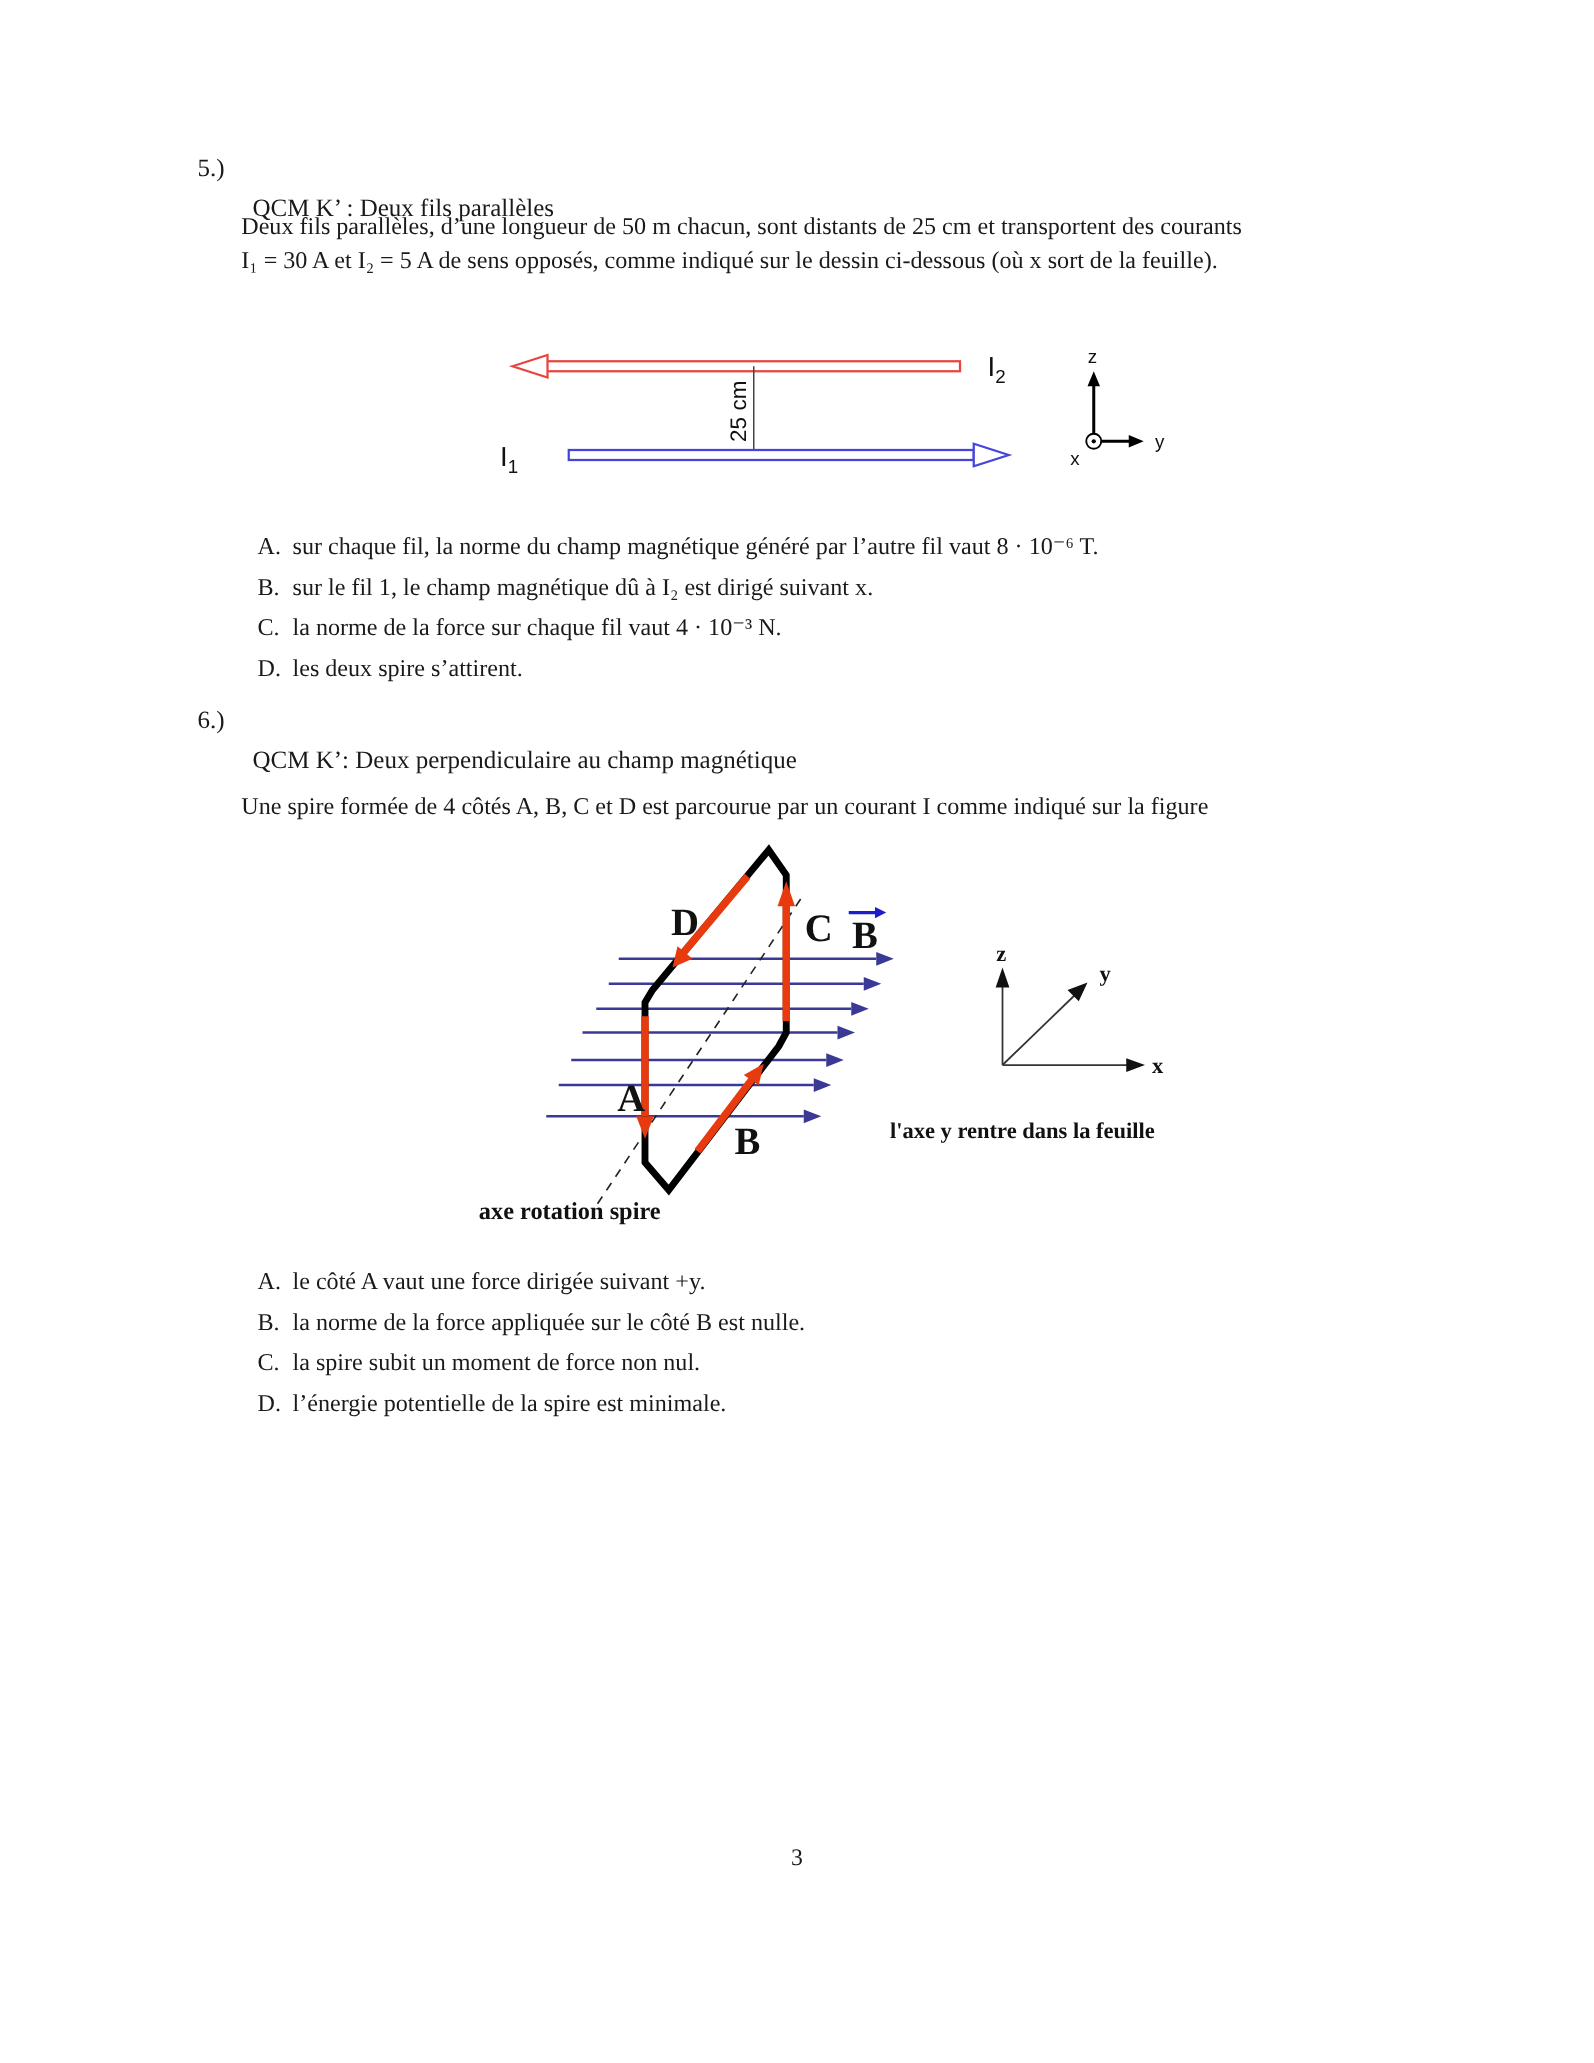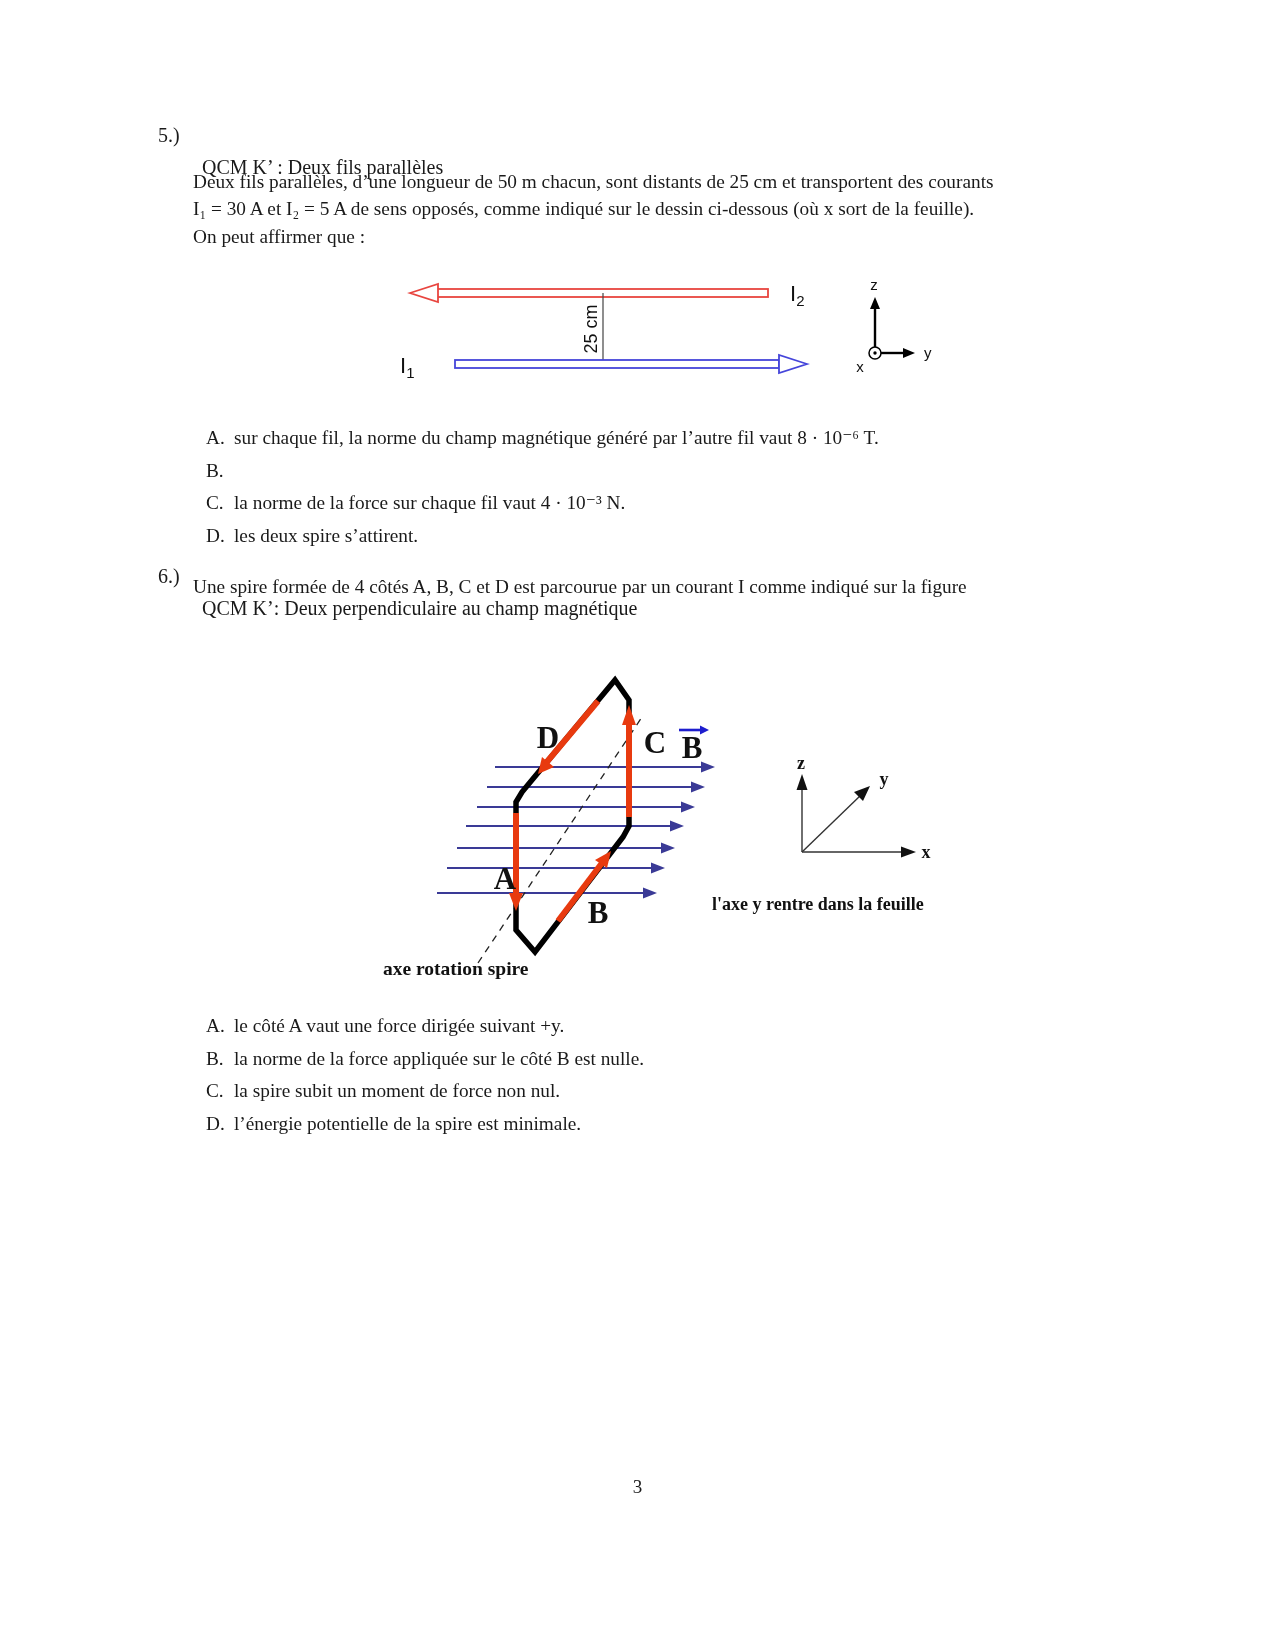--- a/index.html
+++ b/index.html
@@ -27,21 +27,20 @@
 <div class="page">
 
   <div class="abs qheader" style="left:158px;top:124px;">
     <span class="qnum">5.)</span>
     <span class="qtitle">QCM K’ : Deux fils parallèles</span>
   </div>
 
   <div class="abs para" style="left:193px;top:168px;">
     <div>Deux fils parallèles, d’une longueur de 50 m chacun, sont distants de 25 cm et transportent des courants</div>
     <div>I₁ = 30 A et I₂ = 5 A de sens opposés, comme indiqué sur le dessin ci-dessous (où x sort de la feuille).</div>
-    <div>On peut affirmer que :</div>
   </div>
 
   <svg class="abs" style="left:380px;top:253px;" width="560" height="130" viewBox="0 0 560 130">
 
     <rect x="57" y="36" width="331" height="8" fill="#ffffff" stroke="#e8453f" stroke-width="1.8"></rect>
     <path d="M 30,40 L 58,31 L 58,49 Z" fill="#ffffff" stroke="#e8453f" stroke-width="1.8"></path>
     <text class="sansT" x="410" y="48" font-size="22"><tspan>I</tspan><tspan dy="5" font-size="15">2</tspan></text>
 
     <line x1="223" y1="40" x2="223" y2="111" stroke="#444444" stroke-width="1.2"></line>
     <text class="sansT" x="217" y="76" font-size="18" text-anchor="middle" transform="rotate(-90 217 76)">25 cm</text>
@@ -63,37 +62,38 @@
     </g>
   </svg>
 
   <div class="abs opts" style="left:206px;top:428px;">
     <div class="opt">
       <span class="olabel">A.</span>
       <span class="otext">sur chaque fil, la norme du champ magnétique généré par l’autre fil vaut 8 · 10⁻⁶ T.</span>
     </div>
     <div class="opt">
       <span class="olabel">B.</span>
+      <span class="otext">sur le fil 1, le champ magnétique dû à I₂ est dirigé suivant x.</span>
     </div>
     <div class="opt">
       <span class="olabel">C.</span>
       <span class="otext">la norme de la force sur chaque fil vaut 4 · 10⁻³ N.</span>
     </div>
     <div class="opt">
       <span class="olabel">D.</span>
       <span class="otext">les deux spire s’attirent.</span>
     </div>
   </div>
 
   <div class="abs qheader" style="left:158px;top:565px;">
     <span class="qnum">6.)</span>
     <span class="qtitle">QCM K’: Deux perpendiculaire au champ magnétique</span>
   </div>
 
-  <div class="abs para" style="left:193px;top:573px;">
+  <div class="abs para" style="left:193px;top:632px;">
     <div>Une spire formée de 4 côtés A, B, C et D est parcourue par un courant I comme indiqué sur la figure</div>
   </div>
 
   <svg class="abs" style="left:360px;top:645px;" width="600" height="340" viewBox="0 0 600 340">
 
     <g stroke="#3a3a96" fill="#3a3a96">
       <line x1="135" y1="122" x2="341" y2="122" stroke-width="2"></line>
       <path d="M 355,122 L 341,116.5 L 341,127.5 Z" stroke="none"></path>
       <line x1="127" y1="142" x2="331" y2="142" stroke-width="2"></line>
       <path d="M 345,142 L 331,136.5 L 331,147.5 Z" stroke="none"></path>

